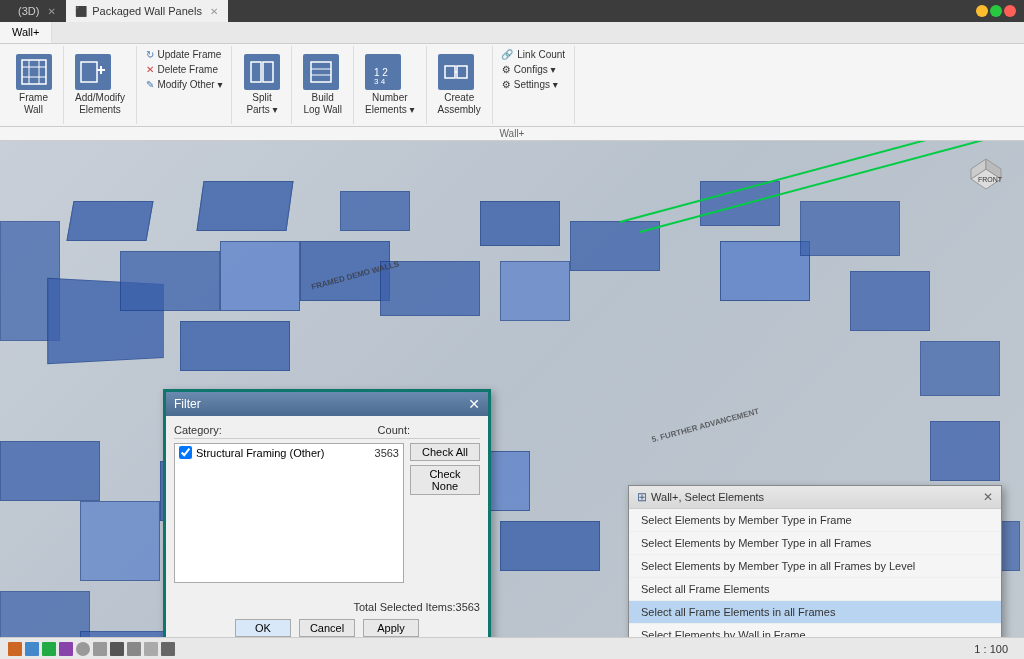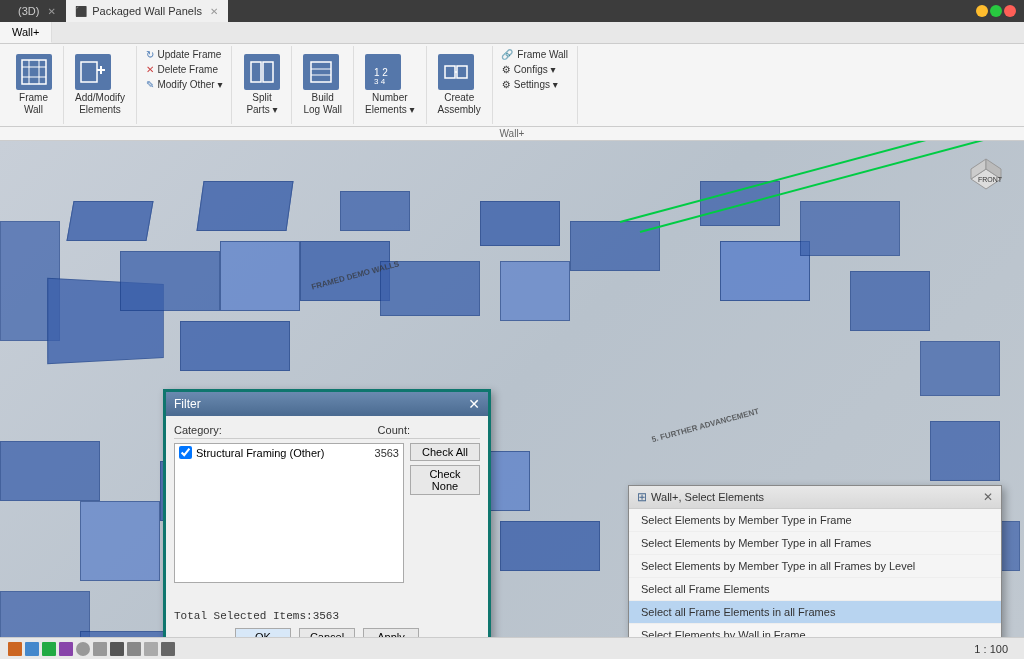--- a/index.html
+++ b/index.html
@@ -209,21 +209,21 @@
             </div>
             <span class="ribbon-btn-label">Create<br>Assembly</span>
           </div>
         </div>
       </div>
 
       <div class="ribbon-group" style="min-width:80px; align-items:flex-start;">
         <div class="ribbon-group-items" style="flex-direction:column; align-items:flex-start; gap:2px;">
           <div class="ribbon-small-btn" style="display:flex; align-items:center; gap:3px;">
             <span style="color:#4a7ab5;">🔗</span>
-            <span>Frame Wall</span>
+            <span>Link Count</span>
           </div>
           <div class="ribbon-small-btn" style="display:flex; align-items:center; gap:3px;">
             <span>⚙</span>
             <span>Configs ▾</span>
           </div>
           <div class="ribbon-small-btn" style="display:flex; align-items:center; gap:3px;">
             <span>⚙</span>
             <span>Settings ▾</span>
           </div>
         </div>
@@ -299,21 +299,21 @@
               <input type="checkbox" checked="" style="">
               <span>Structural Framing (Other)</span>
               <span class="filter-item-count">3563</span>
             </div>
           </div>
           <div style="display:flex; flex-direction:column; gap:4px; width:70px;">
             <button class="dialog-btn">Check All</button>
             <button class="dialog-btn">Check None</button>
           </div>
         </div>
-        <div id="filter-total" style="display:flex; justify-content:flex-start; margin-top:21px;font-family:Liberation Mono, monospace;">
+        <div id="filter-total" style="display:flex; justify-content:flex-end; margin-top:12px;">
           <span>Total Selected Items:</span>
           <span>3563</span>
         </div>
         <div id="filter-action-btns">
           <button class="dialog-btn primary">OK</button>
           <button class="dialog-btn">Cancel</button>
           <button class="dialog-btn">Apply</button>
         </div>
       </div>
     </div>

